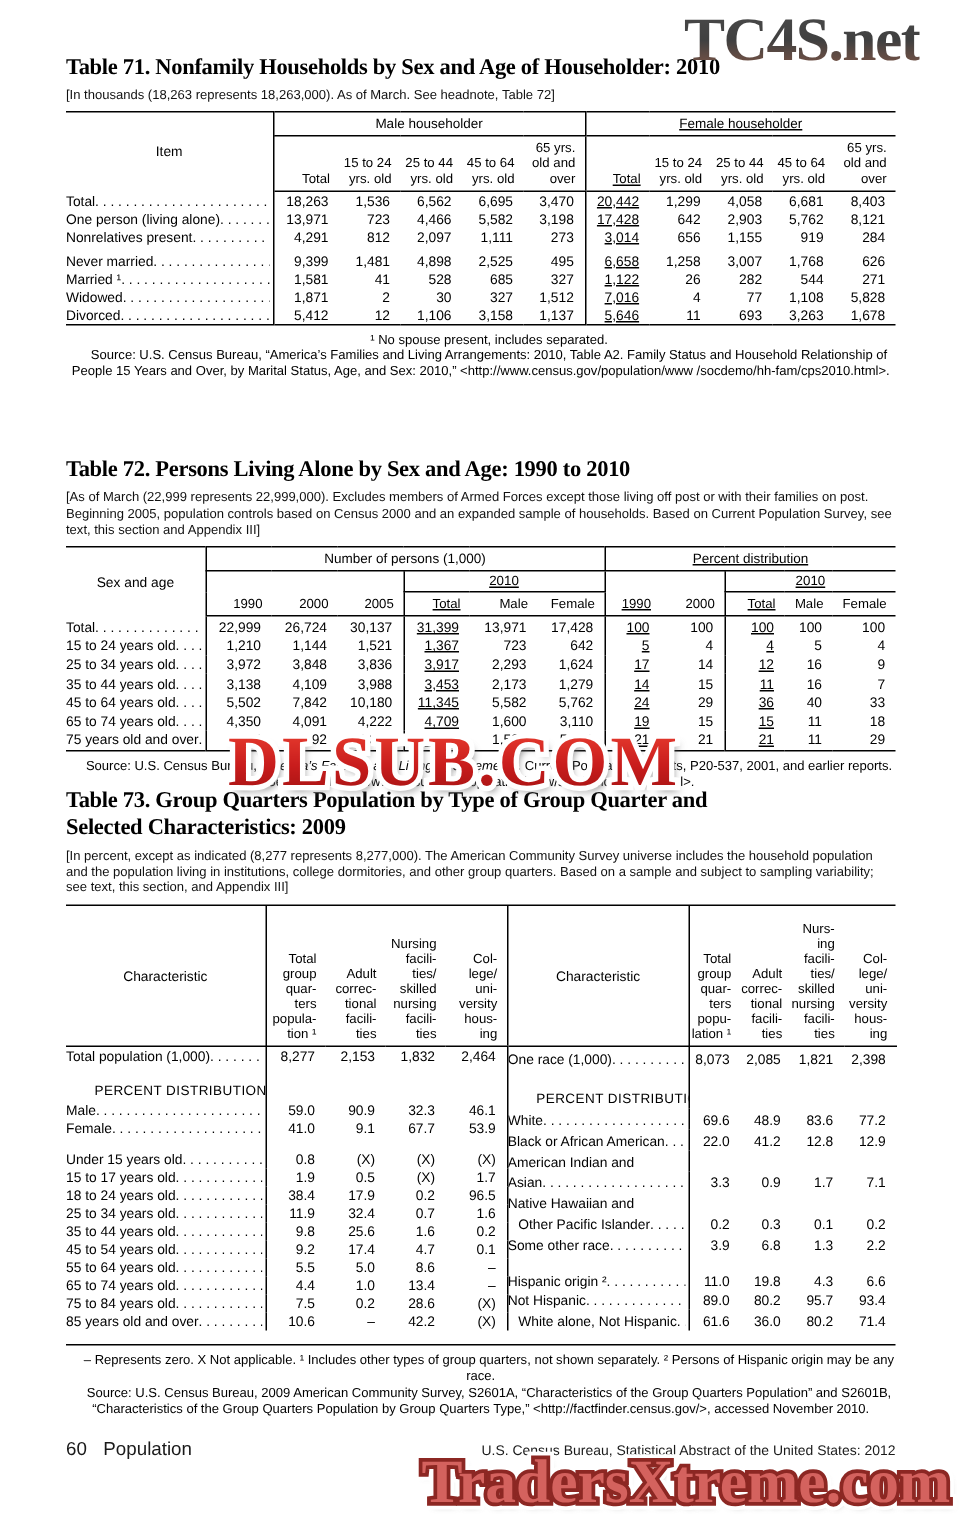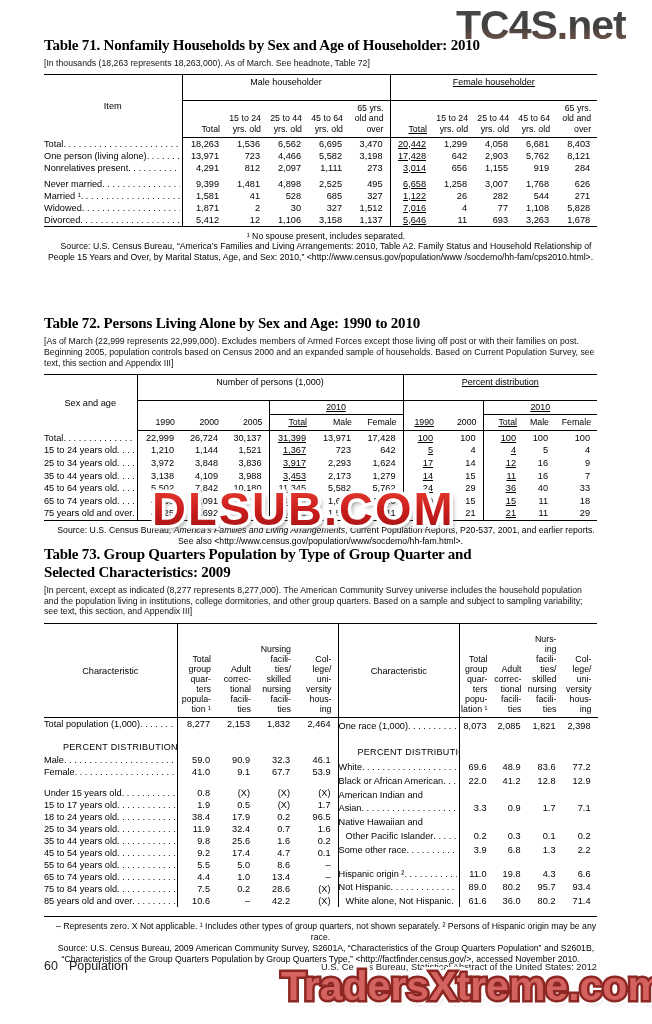--- a/index.html
+++ b/index.html
@@ -13,21 +13,21 @@
   .t71-title{margin-top:37px;}
   .t72-title{margin-top:52px;}
   .t73-title{}
   .note{font-size:8.7px;line-height:1.24;margin:3px 0 6px 0;color:#111;}
 
   
   table{border-collapse:collapse;table-layout:fixed;width:553px;font-size:9.2px;color:#000;}
   .tbl{border-top:1.6px solid #000;border-bottom:1.6px solid #000;}
   th,td{padding:0;font-weight:normal;vertical-align:bottom;}
   .stub{border-right:1px solid #000;text-align:center;vertical-align:middle;font-size:9.2px;}
-  .grp{text-align:center;font-size:9px;border-bottom:1px solid #000;padding:2px 0 13px 0;}
+  .grp{text-align:center;font-size:9px;border-bottom:1px solid #000;padding:2px 0 3px 0;}
   .yrgrp{text-align:center;font-size:8.9px;border-bottom:1px solid #000;padding:1px 0 2px 0;}
   .colhead{text-align:right;vertical-align:bottom;white-space:pre-line;font-size:8.8px;
            line-height:1.14;padding:2px 6px 3px 0;}
   .bb-row th, .bb-row td{border-bottom:1px solid #000;}
   .b-left{border-left:1px solid #000;text-decoration:underline;}
   td.num{text-align:right;padding:1px 7px 1px 0;white-space:nowrap;}
   td.lbl{border-right:1px solid #000;overflow:hidden;white-space:nowrap;padding:1px 2px 1px 0;}
   .lblflex{display:flex;align-items:baseline;}
   .dots{flex:1 1 auto;overflow:hidden;white-space:nowrap;}
   .dots::after{content:" . . . . . . . . . . . . . . . . . . . . . . . . . . . . . . . . . . . . . . . . . . . .";}
@@ -52,21 +52,21 @@
   .fn{font-size:8.7px;line-height:1.26;margin-top:4px;}
   .fn p{margin:0;text-indent:11px;overflow-wrap:break-word;text-align:center;}
   .fn i{font-style:italic;}
 
   
   .pageno{position:absolute;left:44px;top:959px;font-size:12.5px;color:#1a1a1a;}
   .pageno .num{margin-right:11px;}
   .footer-src{position:absolute;right:55px;top:962px;font-size:9.3px;color:#1a1a1a;}
 
   
-  .wm{position:absolute;font-family:Liberation Sans, sans-serif;font-weight:bold;
+  .wm{position:absolute;font-family:Liberation Serif, serif;font-weight:bold;
       white-space:nowrap;pointer-events:none;}
   .wm-top{left:456px;top:2px;font-size:41px;letter-spacing:-1px;
           background:linear-gradient(180deg,#4c4c4c 0%,#404040 52%,#8a5a48 100%);
           -webkit-background-clip:text;background-clip:text;color:transparent;}
   .wm-stack{position:absolute;}
   .wm-stack span{position:absolute;left:0;top:0;}
   .wm-mid{left:152px;top:481px;font-size:47px;letter-spacing:2px;font-weight:bold;}
   .wm-mid .s1{color:#fff;-webkit-text-stroke:7px #fff;text-shadow:3px 4px 5px rgba(110,110,110,.75);}
   .wm-mid .s2{background:linear-gradient(180deg,#ef4434 0%,#c81c1c 55%,#9c1111 100%);
               -webkit-background-clip:text;background-clip:text;color:#c81c1c;-webkit-text-fill-color:transparent;}

